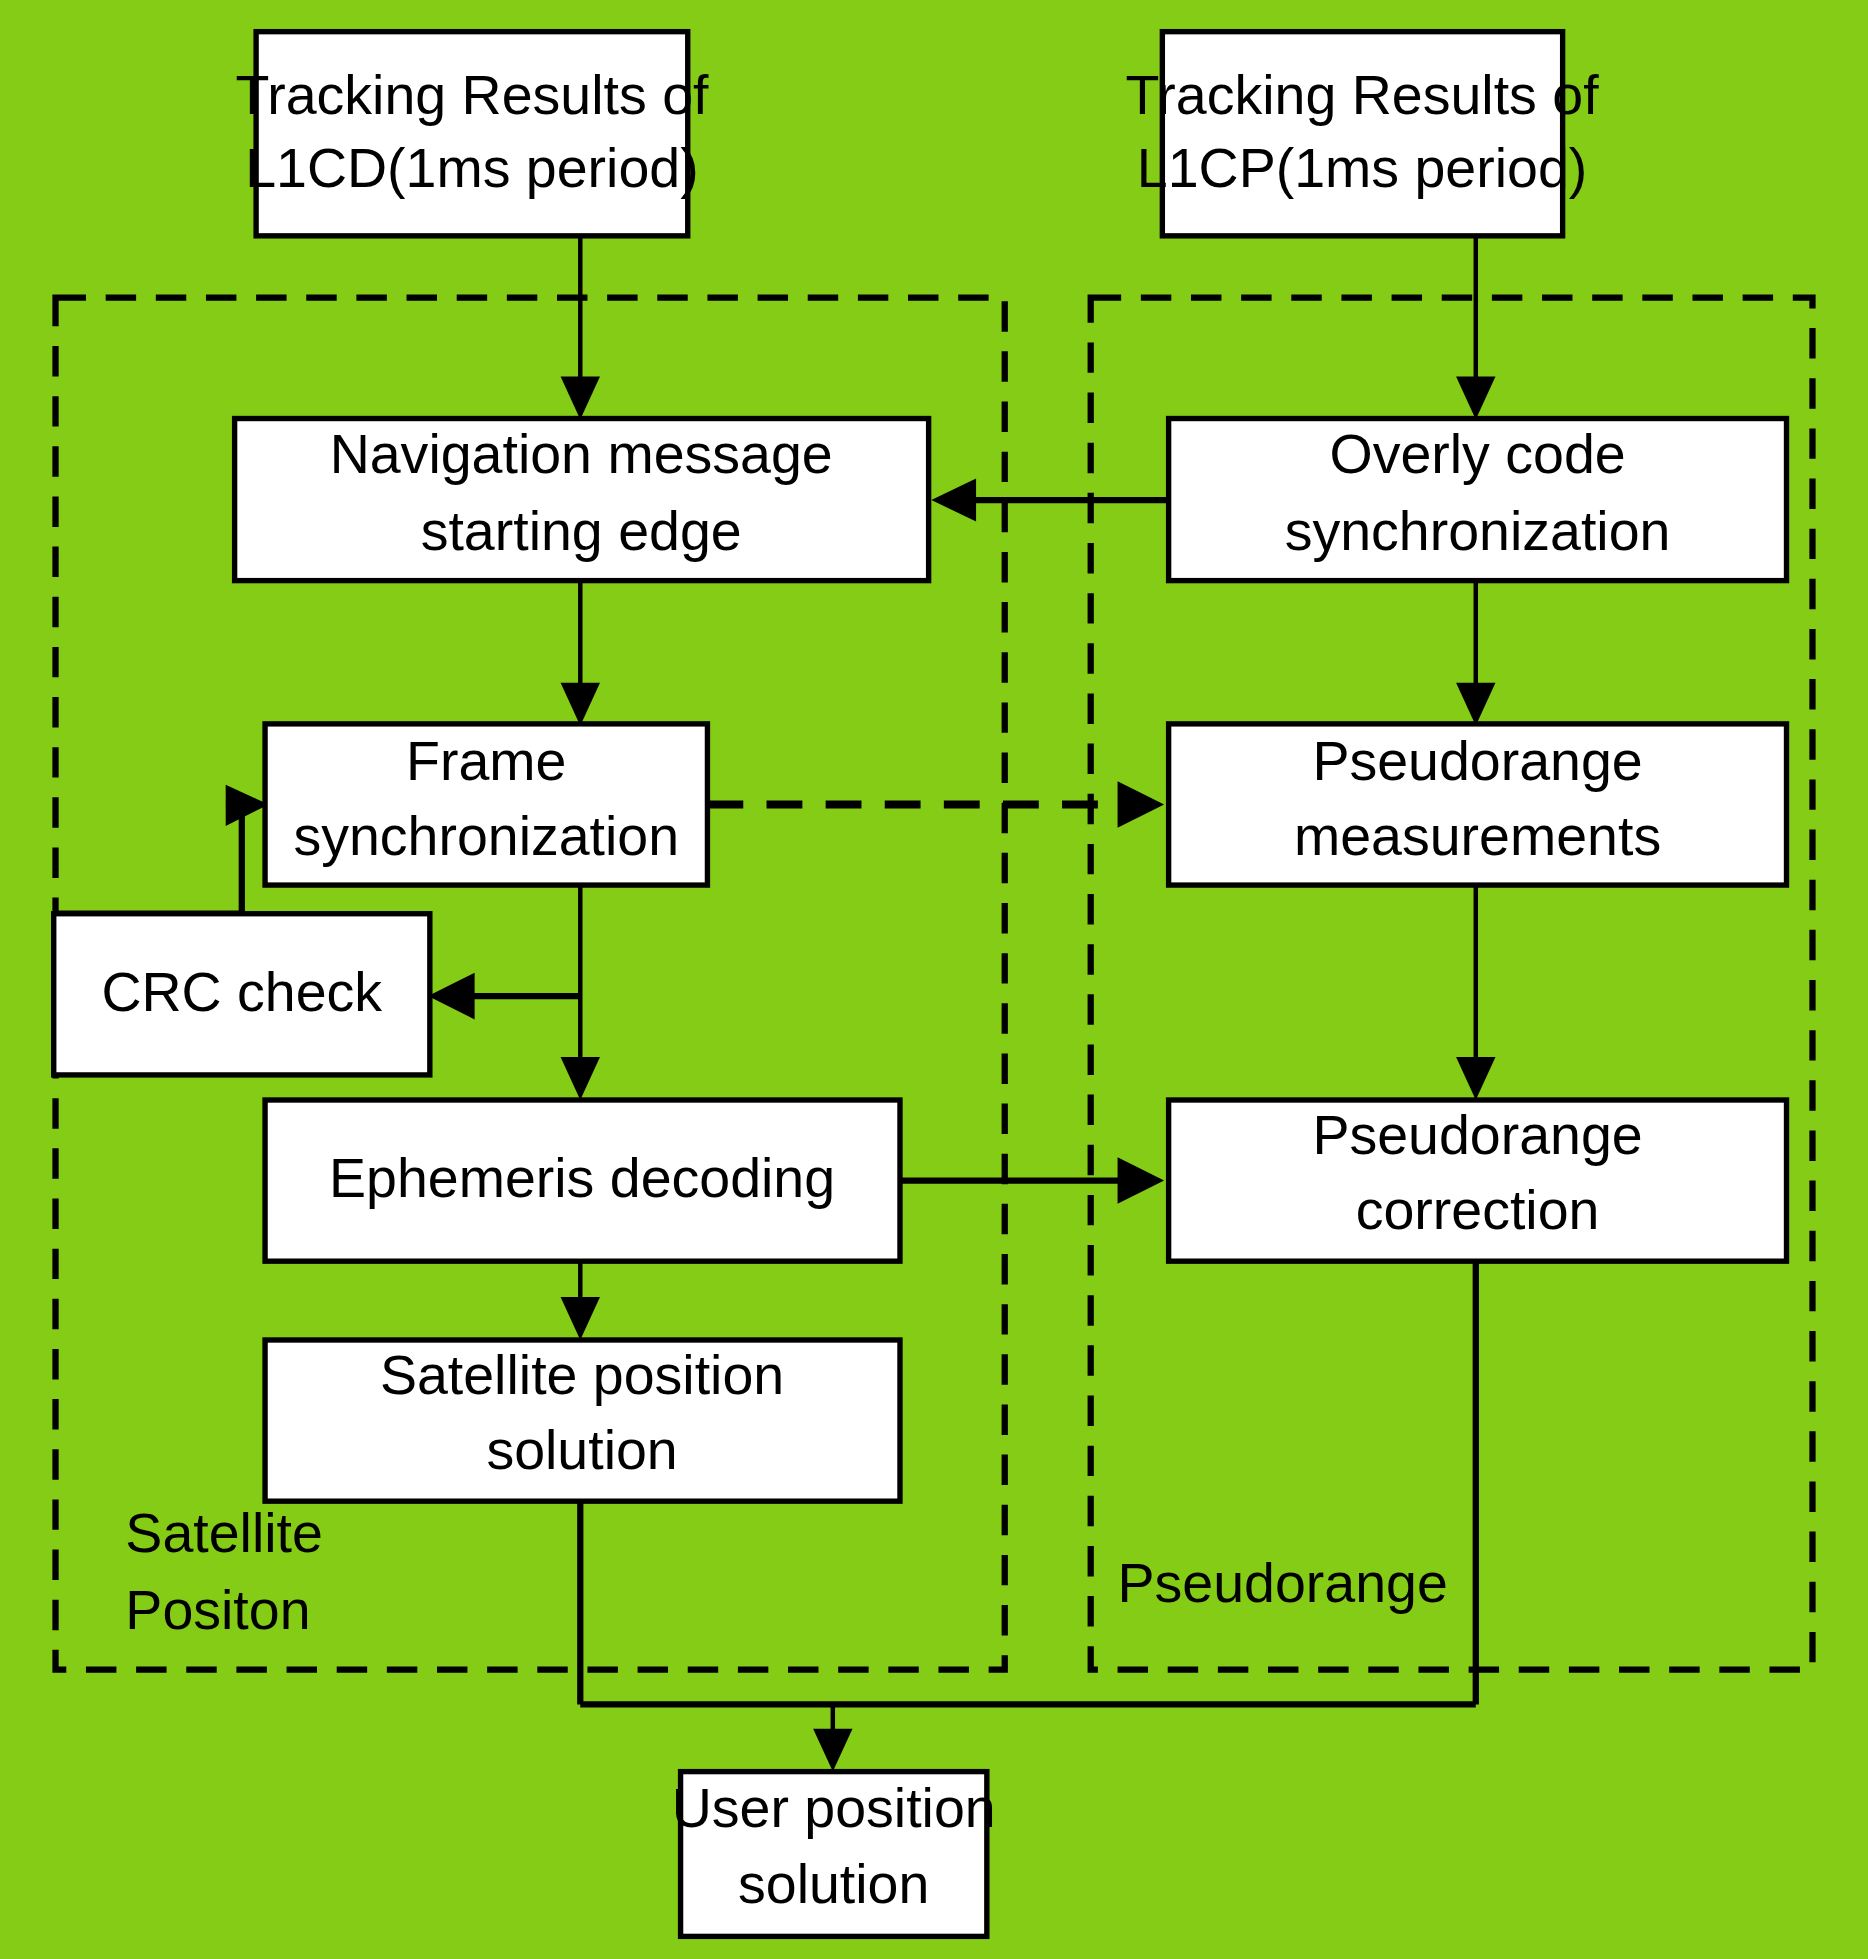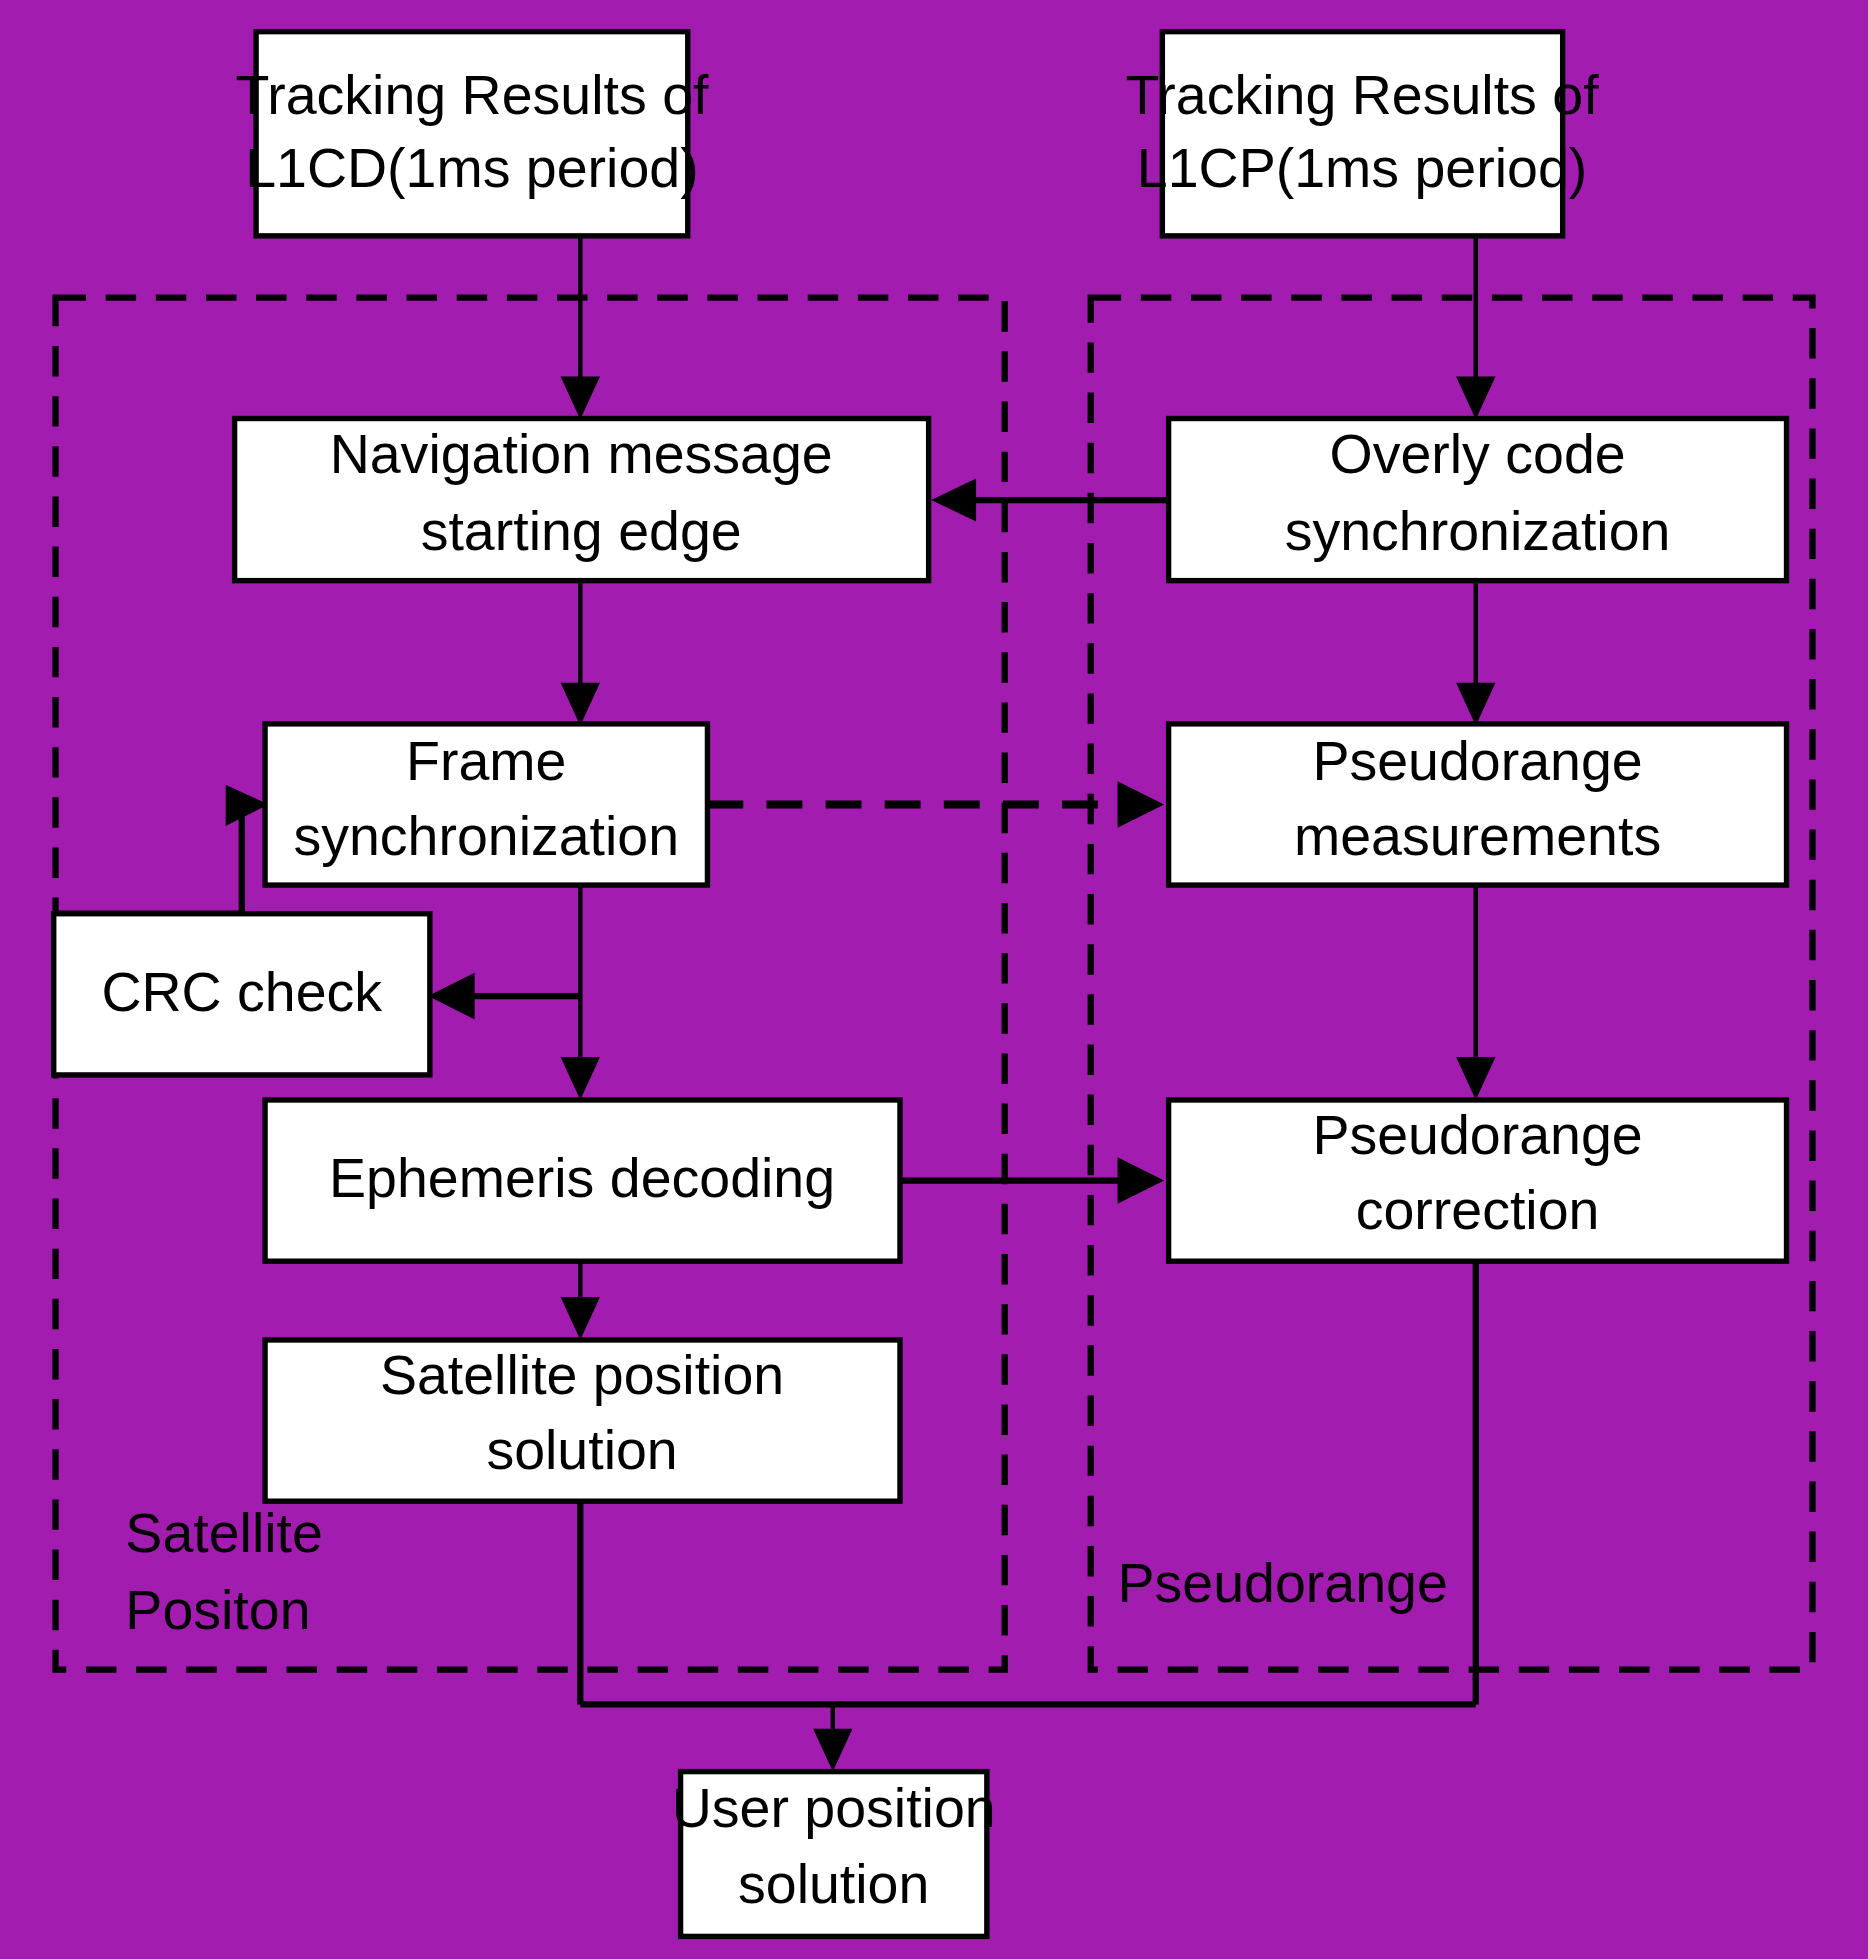--- a/index.html
+++ b/index.html
@@ -9,21 +9,21 @@
   }
   body {
     width: 1868px;
     height: 1960px;
     font-family: "Liberation Sans", sans-serif;
   }
   #diagram-root {
     position: relative;
     width: 1868px;
     height: 1960px;
-    background: #a21caf;
+    background: #84cc16;
     text-align: center;
   }
   svg.flow-canvas {
     position: absolute;
     top: 0;
     left: 0;
     width: 1868px;
     height: 1960px;
     display: block;
   }

